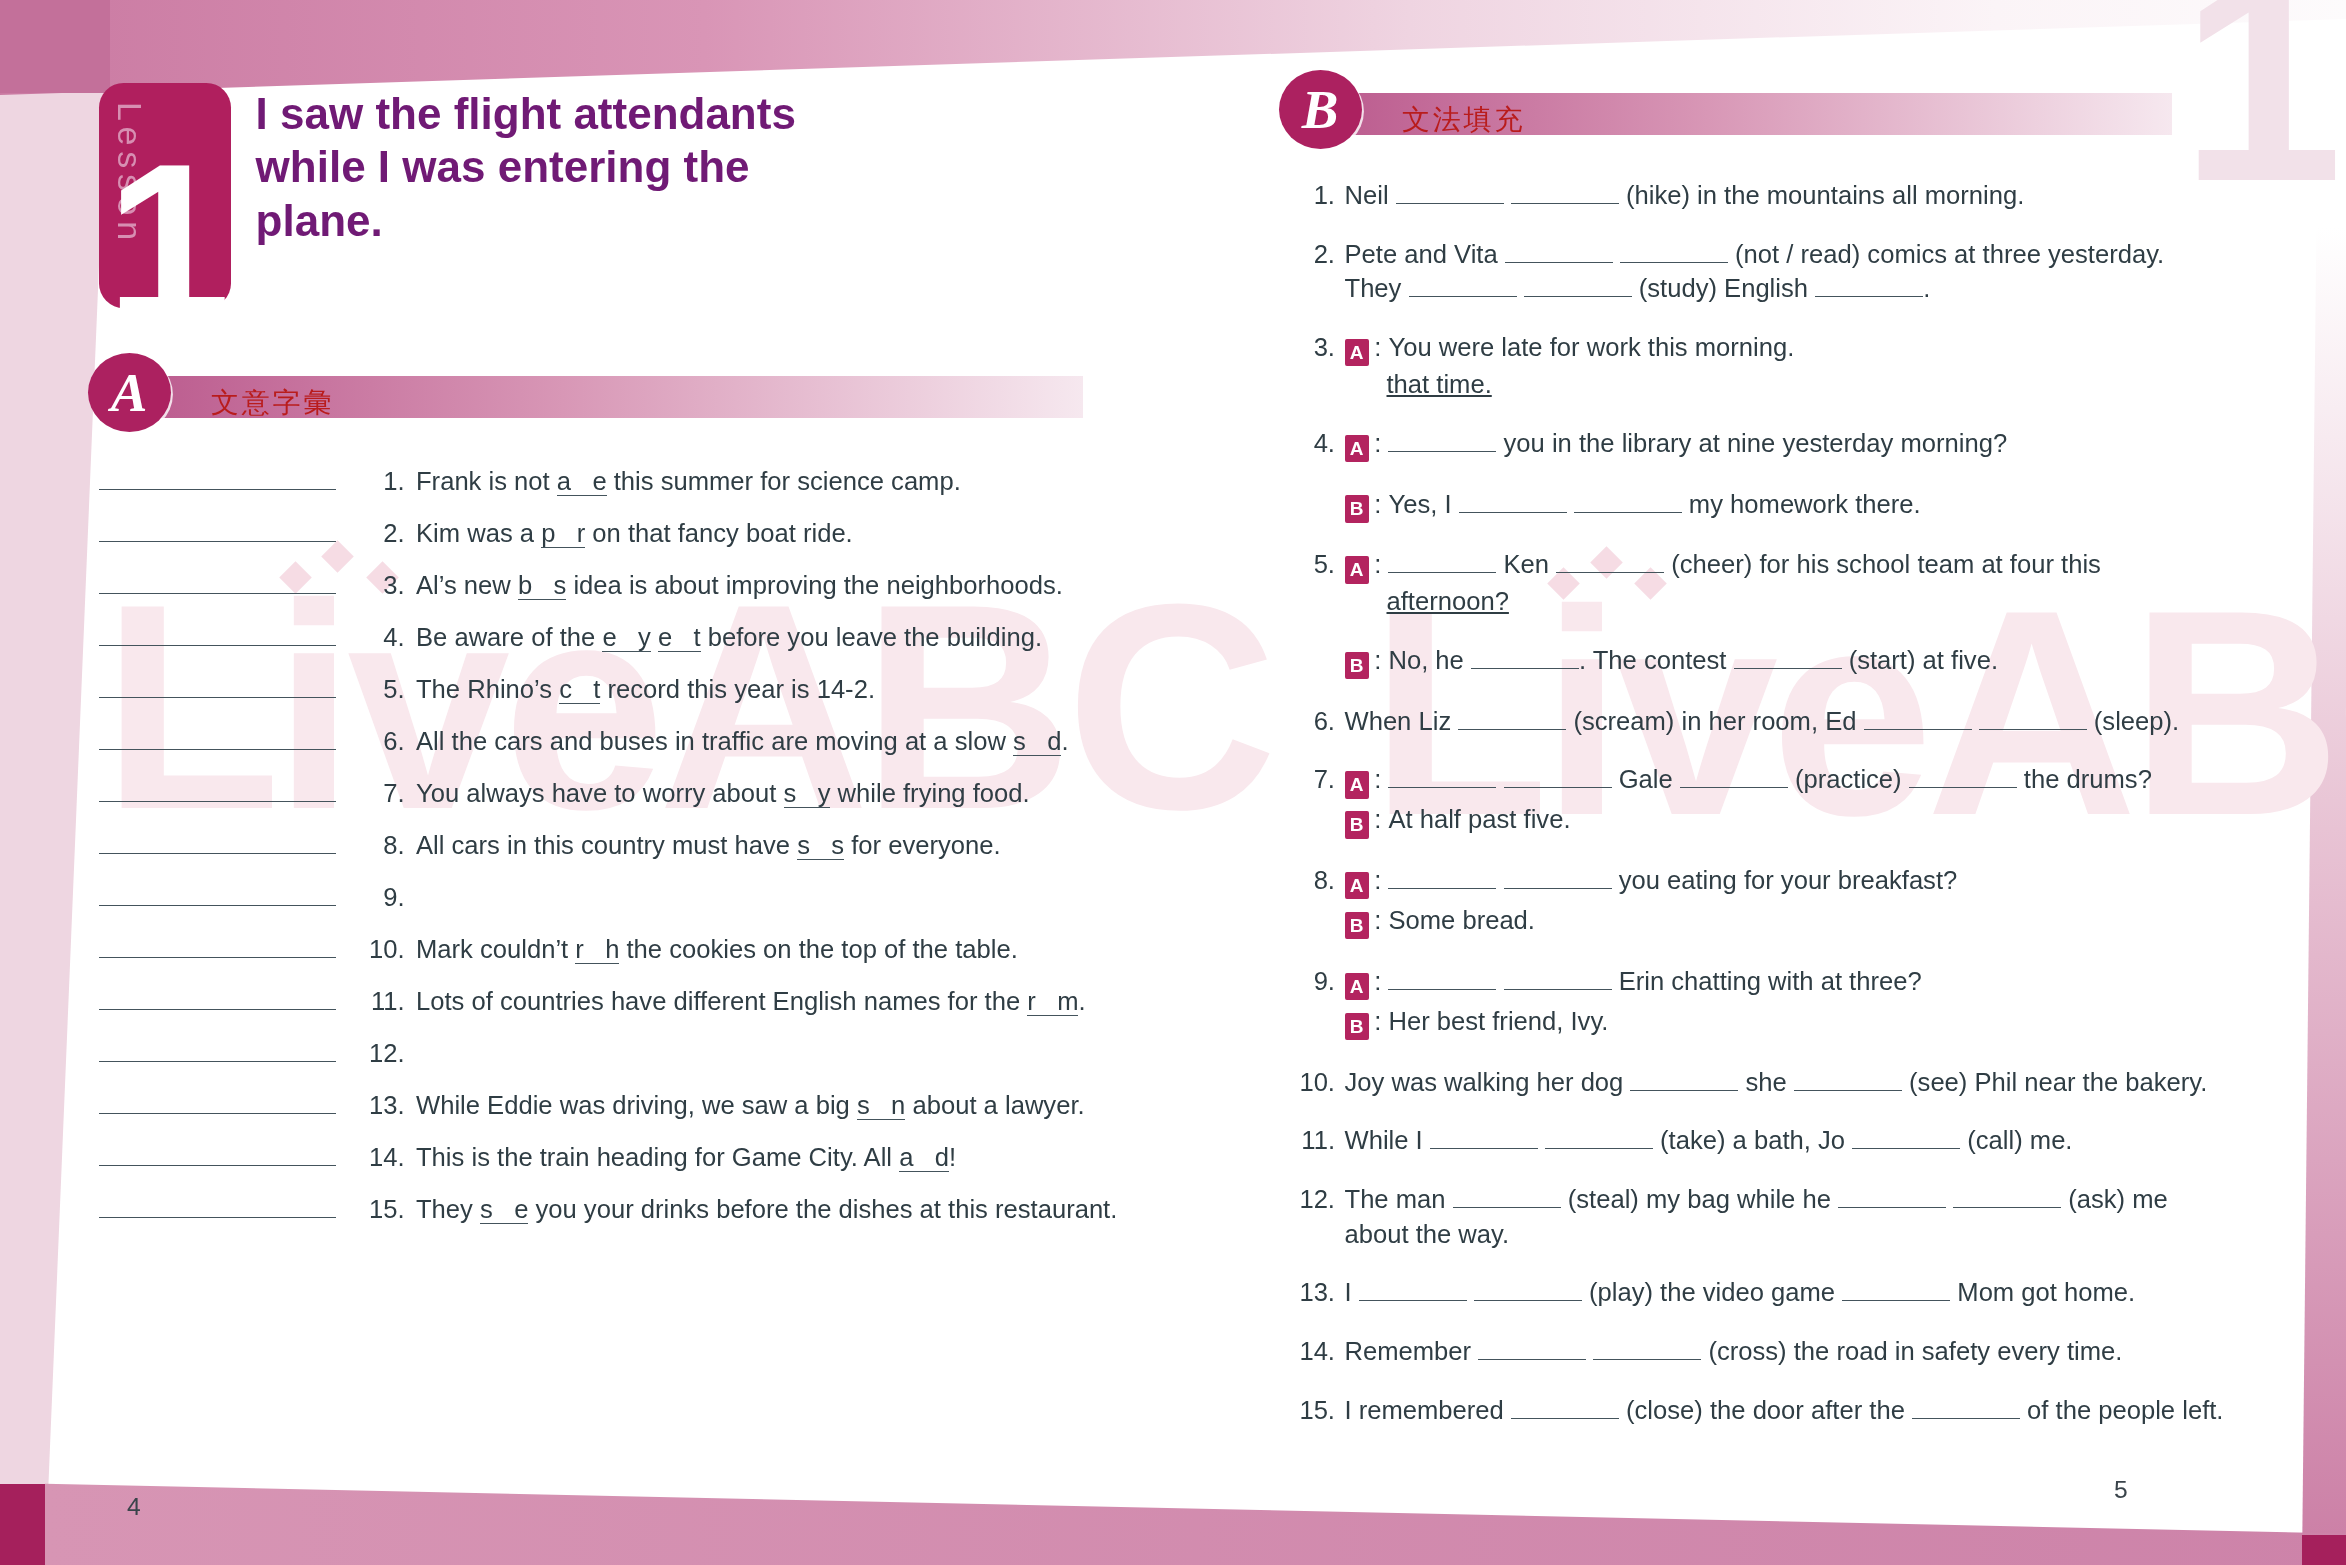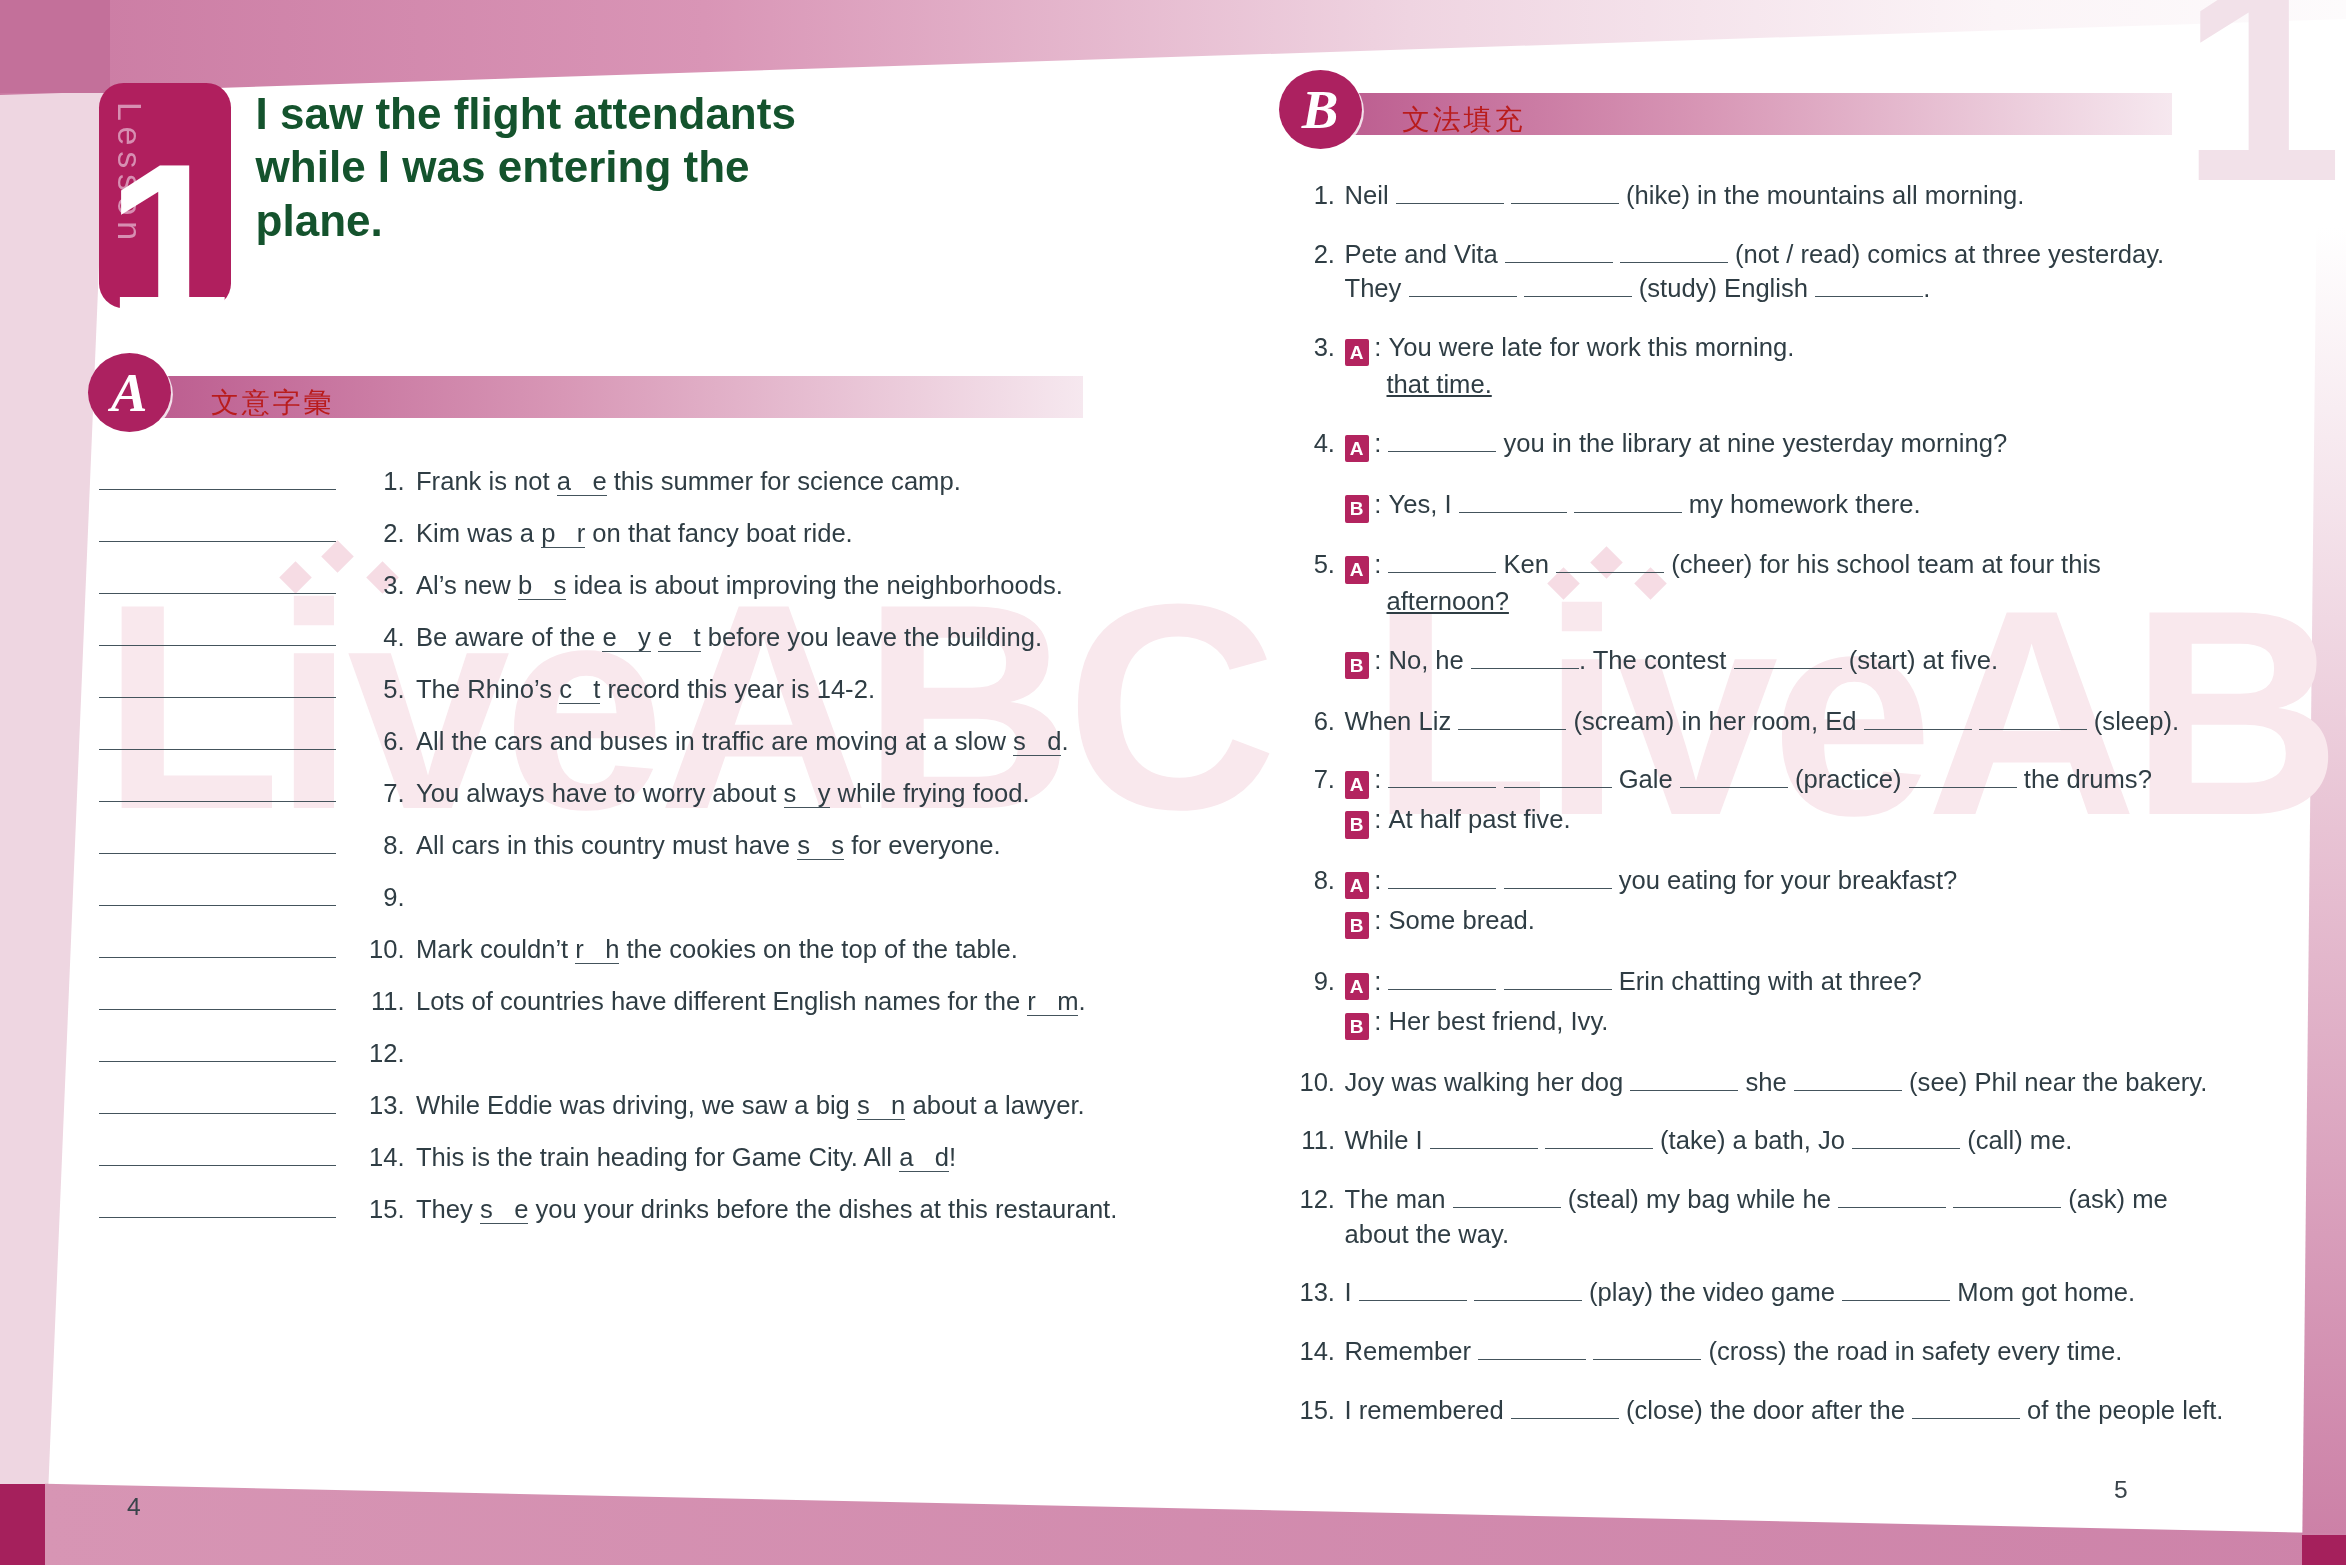--- a/index.html
+++ b/index.html
@@ -39,21 +39,21 @@
 
   
   #lesson-row{display:flex;align-items:flex-start;}
   #lesson-badge{position:relative;width:132px;height:225px;background:#b01f5e;
     border-radius:24.6px;flex:none;overflow:visible;}
   #lesson-word{position:absolute;left:11.4px;top:19px;writing-mode:vertical-rl;
     color:#d78fb2;font-size:34px;letter-spacing:5.7px;}
   #lesson-num{position:absolute;right:0px;bottom:-47px;font-size:225px;font-weight:700;
     color:#ffffff;line-height:1;}
   #lesson-title{margin-left:24.6px;padding-top:3.8px;font-size:44px;font-weight:700;
-    color:#14532d;line-height:1.22;}
+    color:#701a75;line-height:1.22;}
 
   
   .sec-header{position:relative;height:72px;}
   .sec-bar{position:absolute;left:38px;top:15px;height:42px;
     background:linear-gradient(90deg,#bb5b8e 0%,#d897b6 45%,#f6e8ef 100%);}
   #left-col .sec-bar{width:946px;}
   #right-col .sec-bar{width:844px;}
   .sec-ellipse{position:absolute;left:-11.4px;top:-7.6px;width:83px;height:79px;
     background:#ac2160;border-radius:50%;display:flex;align-items:center;justify-content:center;
     color:#fff;font-family:"Liberation Serif","DejaVu Serif",serif;font-style:italic;

